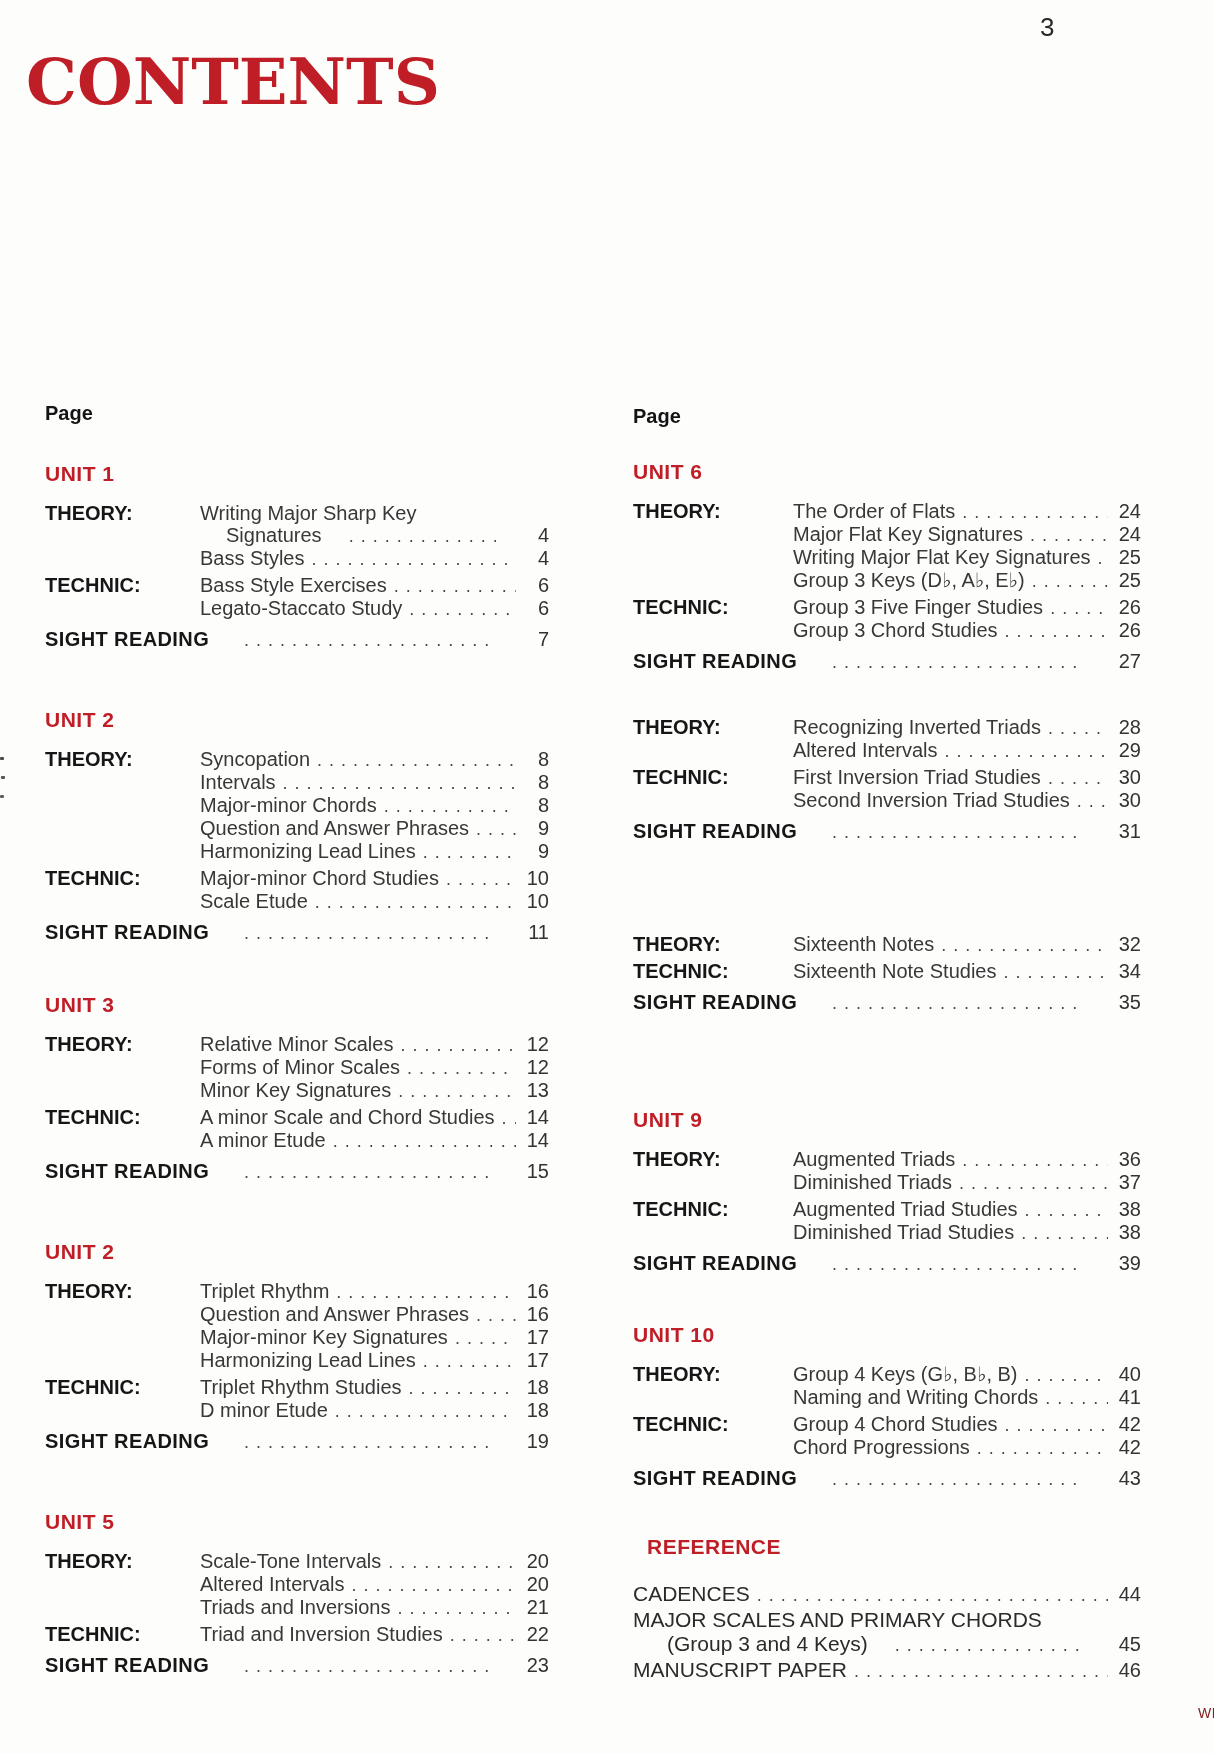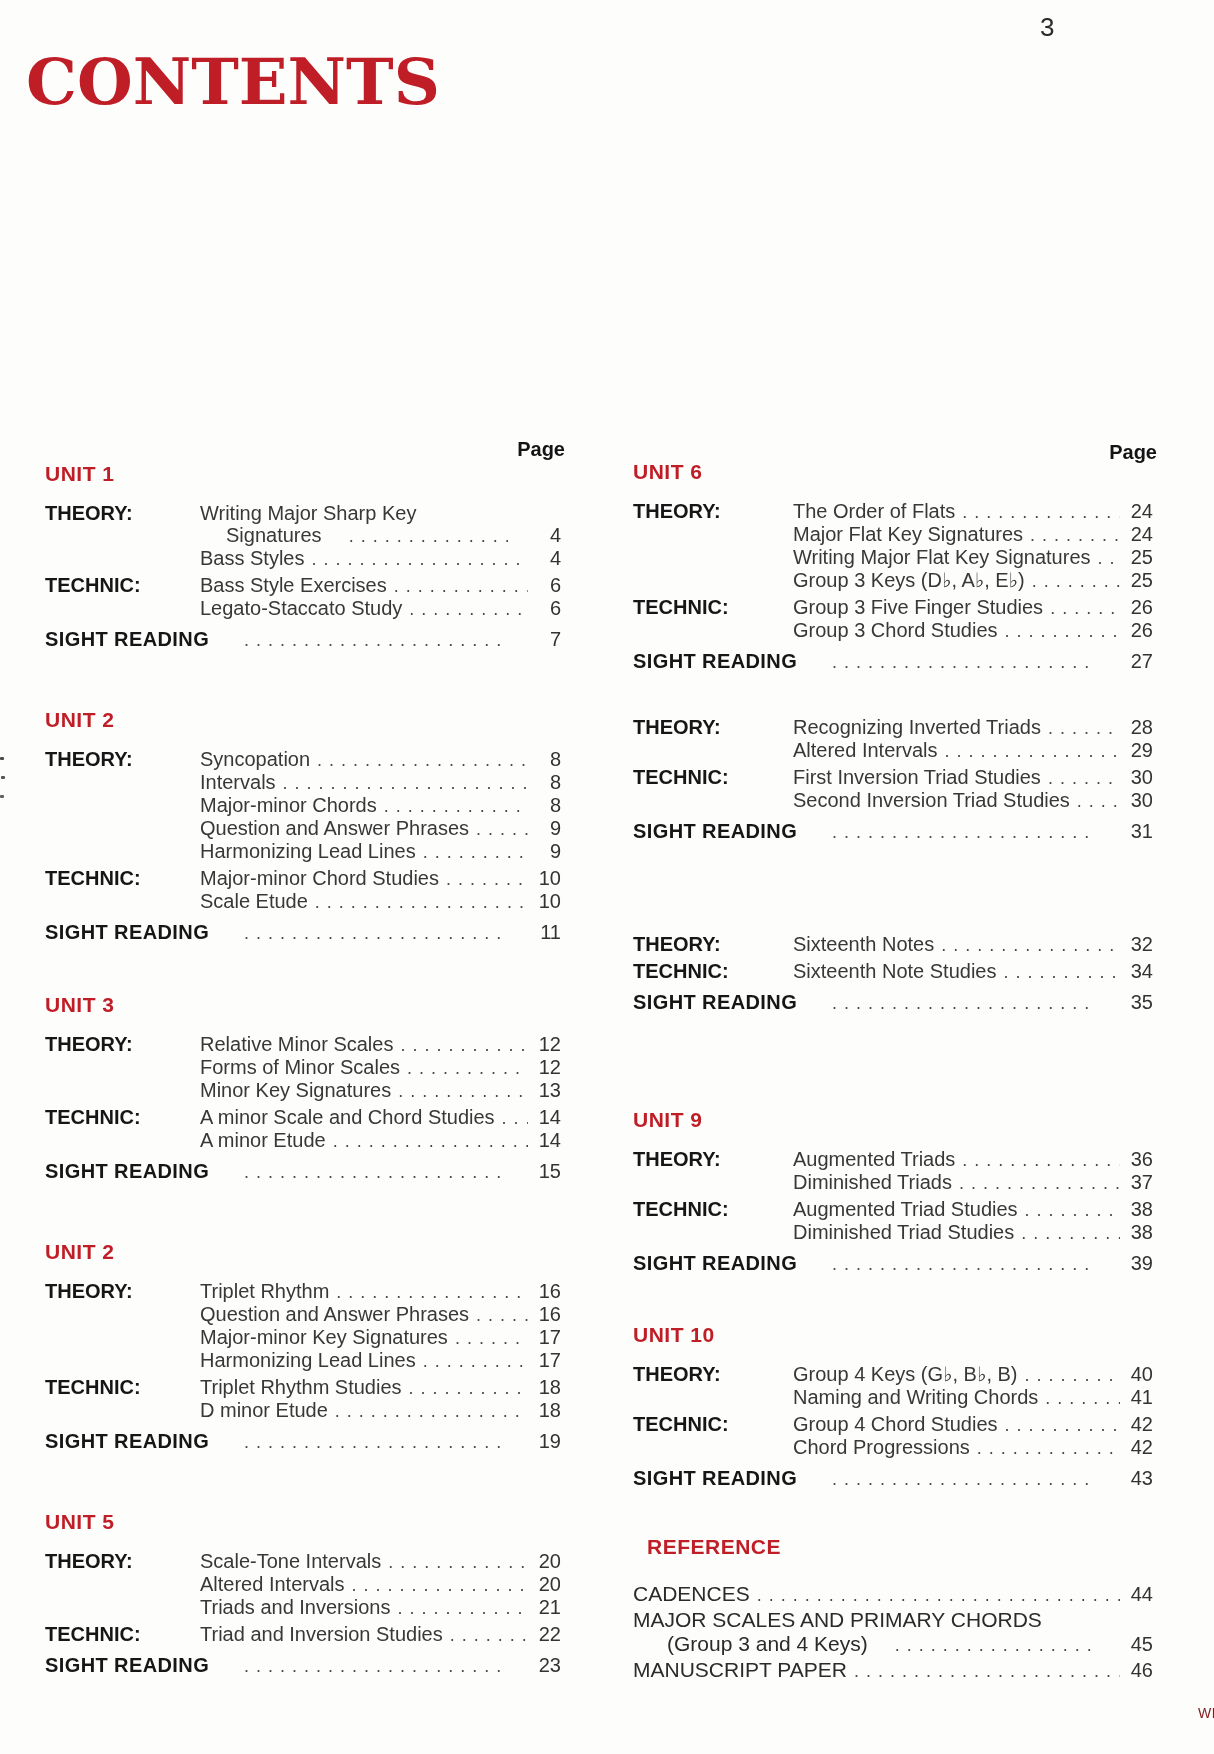--- a/index.html
+++ b/index.html
@@ -28,26 +28,26 @@
     font-weight: bold; font-size: 64px; line-height: 1;
     color: var(--accent); letter-spacing: 0px;
   }
 
   .col { position: absolute; top: 0; bottom: 0; }
   .col.left  { left: 45px;  width: 520px; --labelw: 155px; --indent: 26px; }
   .col.right { left: 633px; width: 524px; --labelw: 160px; --indent: 34px; }
 
   .page-header {
     position: absolute; right: 0; width: 100%;
-    text-align: right; font-weight: bold; font-size: 20px; color: #141414; margin-top: 36px;
+    text-align: left; font-weight: bold; font-size: 20px; color: #141414;
   }
   .col.left  .page-header { top: 402px; }
   .col.right .page-header { top: 405px; }
 
-  .section { position: absolute; left: 0; right: 4px; }
+  .section { position: absolute; left: 0; right: 16px; }
   .section-heading {
     color: var(--accent); font-weight: bold; font-size: 21px;
     line-height: 24px; margin: 0 0 16px 0; letter-spacing: 0.5px;
   }
   .section.reference .section-heading { margin-bottom: 23px; margin-left: 14px; }
 
   .group { display: flex; margin-bottom: 4px; }
   .group-label {
     flex: none; width: var(--labelw);
     font-weight: bold; font-size: 20px; line-height: 22px; color: var(--label-ink);

